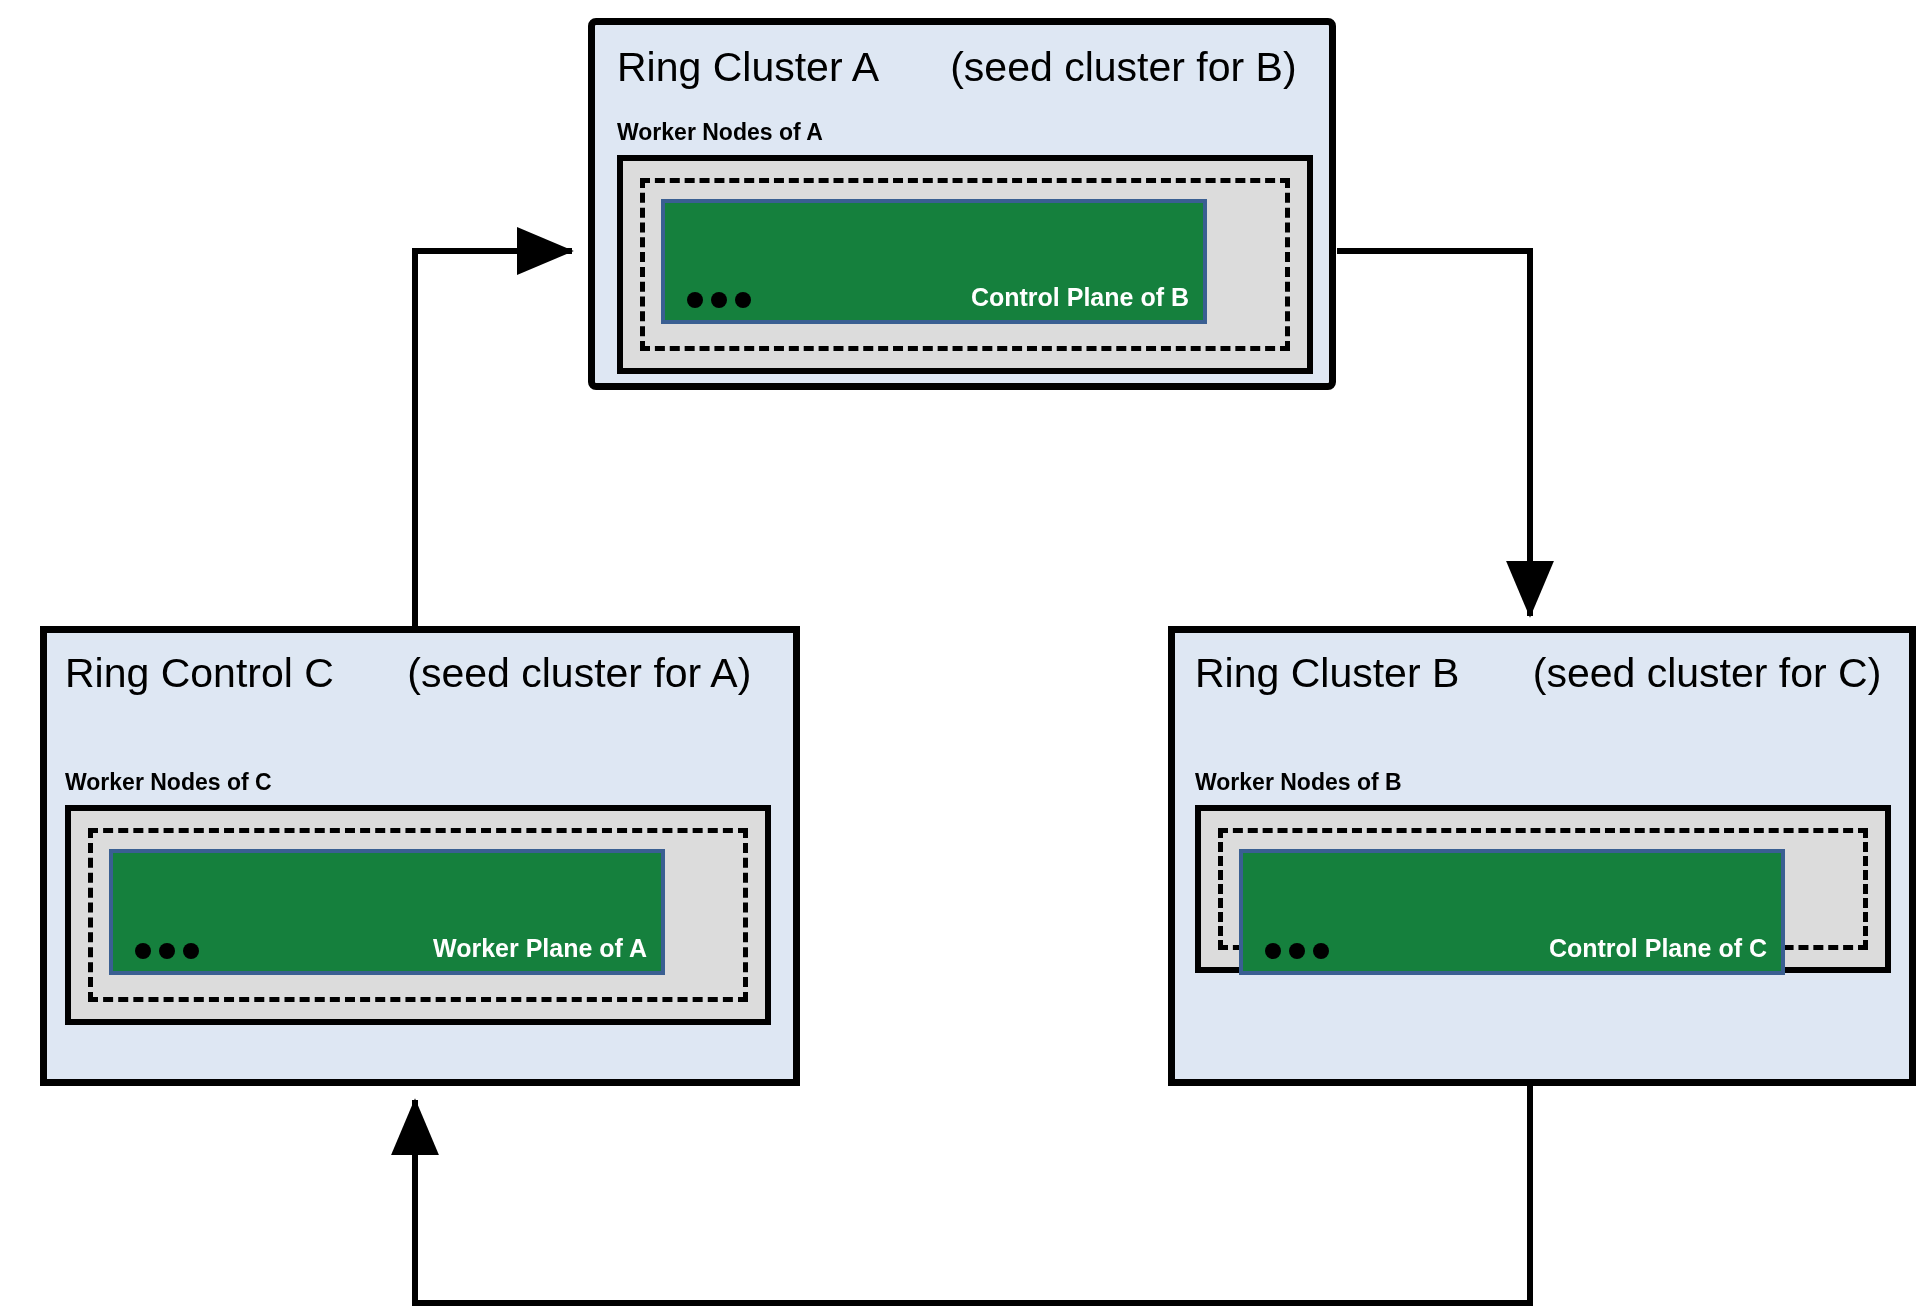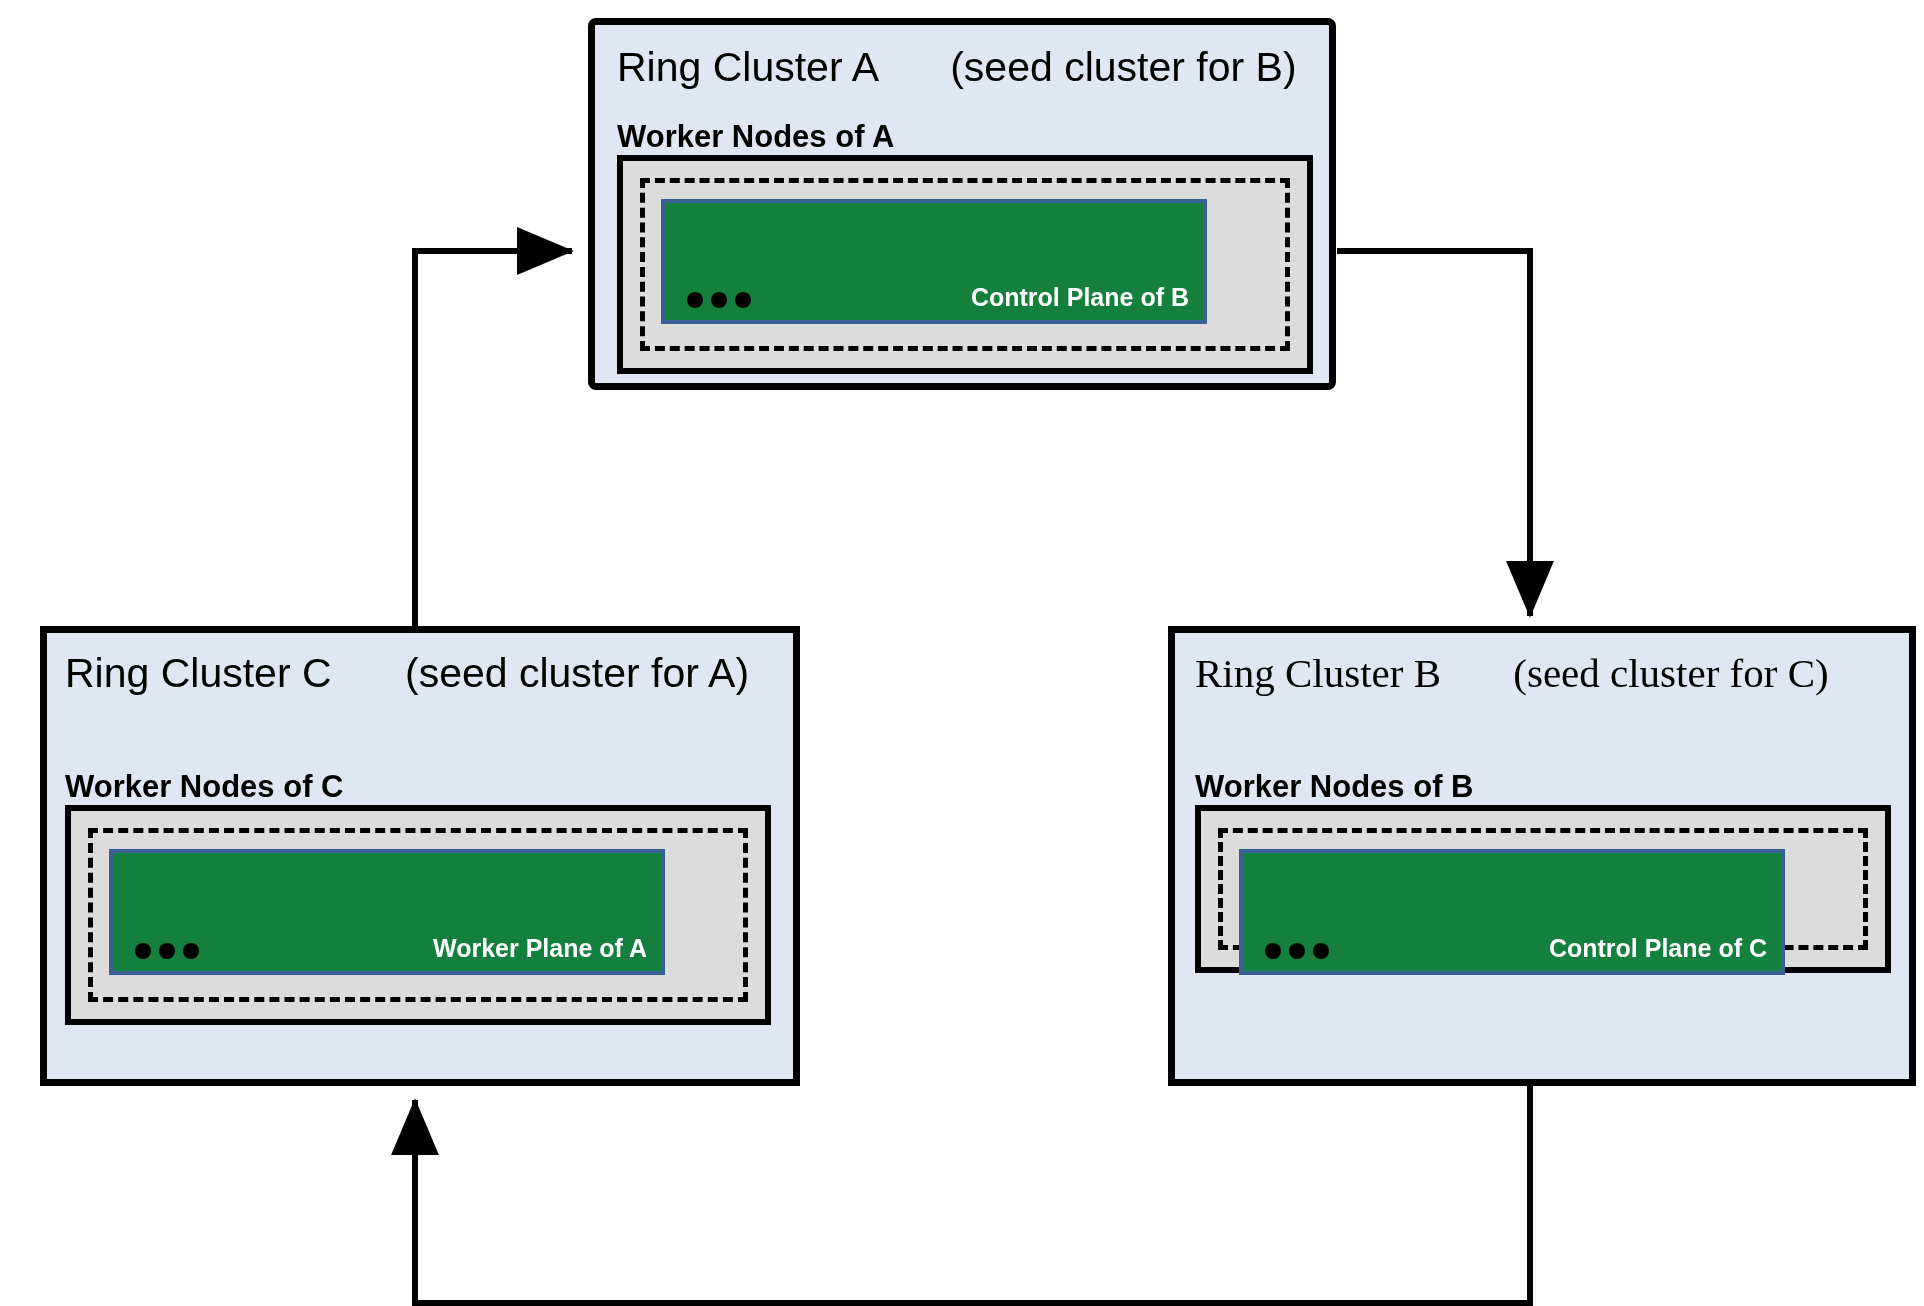--- a/index.html
+++ b/index.html
@@ -32,21 +32,21 @@
     font-weight: 400;
     color: #000000;
     white-space: nowrap;
     line-height: 1;
   }
   .cluster-title .seed {
     display: inline-block;
   }
   .worker-label {
     position: absolute;
-    font-size: 31px;
+    font-size: 23px;
     font-weight: bold;
     color: #000000;
     white-space: nowrap;
     line-height: 1;
   }
 
   
   .worker-box {
     position: absolute;
     background: #dcdcdc;
@@ -143,21 +143,21 @@
           <span></span>
         </div>
         <div class="cp-label">Control Plane of B</div>
       </div>
     </div>
   </div>
 
   <div class="cluster" style="left:40px; top:626px; width:760px; height:460px;">
 
     <div class="cluster-title" style="left:18px; top:20px;">
-      <span>Ring Cluster C</span>
+      <span>Ring Control C</span>
       <span class="seed" style="margin-left:62px;">(seed cluster for A)</span>
     </div>
 
     <div class="worker-label" style="left:18px; top:138px;">Worker Nodes of C</div>
 
     <div class="worker-box" style="left:18px; top:172px; width:706px; height:220px;">
 
       <div class="dashed-frame" style="left:17px; top:17px; right:17px; bottom:17px;"></div>
 
       <div class="control-plane" style="left:38px; top:38px; width:556px; height:126px;">
@@ -166,21 +166,21 @@
           <span></span>
           <span></span>
         </div>
         <div class="cp-label">Worker Plane of A</div>
       </div>
     </div>
   </div>
 
   <div class="cluster" style="left:1168px; top:626px; width:748px; height:460px;">
 
-    <div class="cluster-title" style="left:20px; top:20px;font-family:Liberation Serif, serif;">
+    <div class="cluster-title" style="left:20px; top:20px;">
       <span>Ring Cluster B</span>
       <span class="seed" style="margin-left:62px;">(seed cluster for C)</span>
     </div>
 
     <div class="worker-label" style="left:20px; top:138px;">Worker Nodes of B</div>
 
     <div class="worker-box" style="left:20px; top:172px; width:696px; height:168px;">
 
       <div class="dashed-frame" style="left:17px; top:17px; right:17px; bottom:17px;"></div>
 

